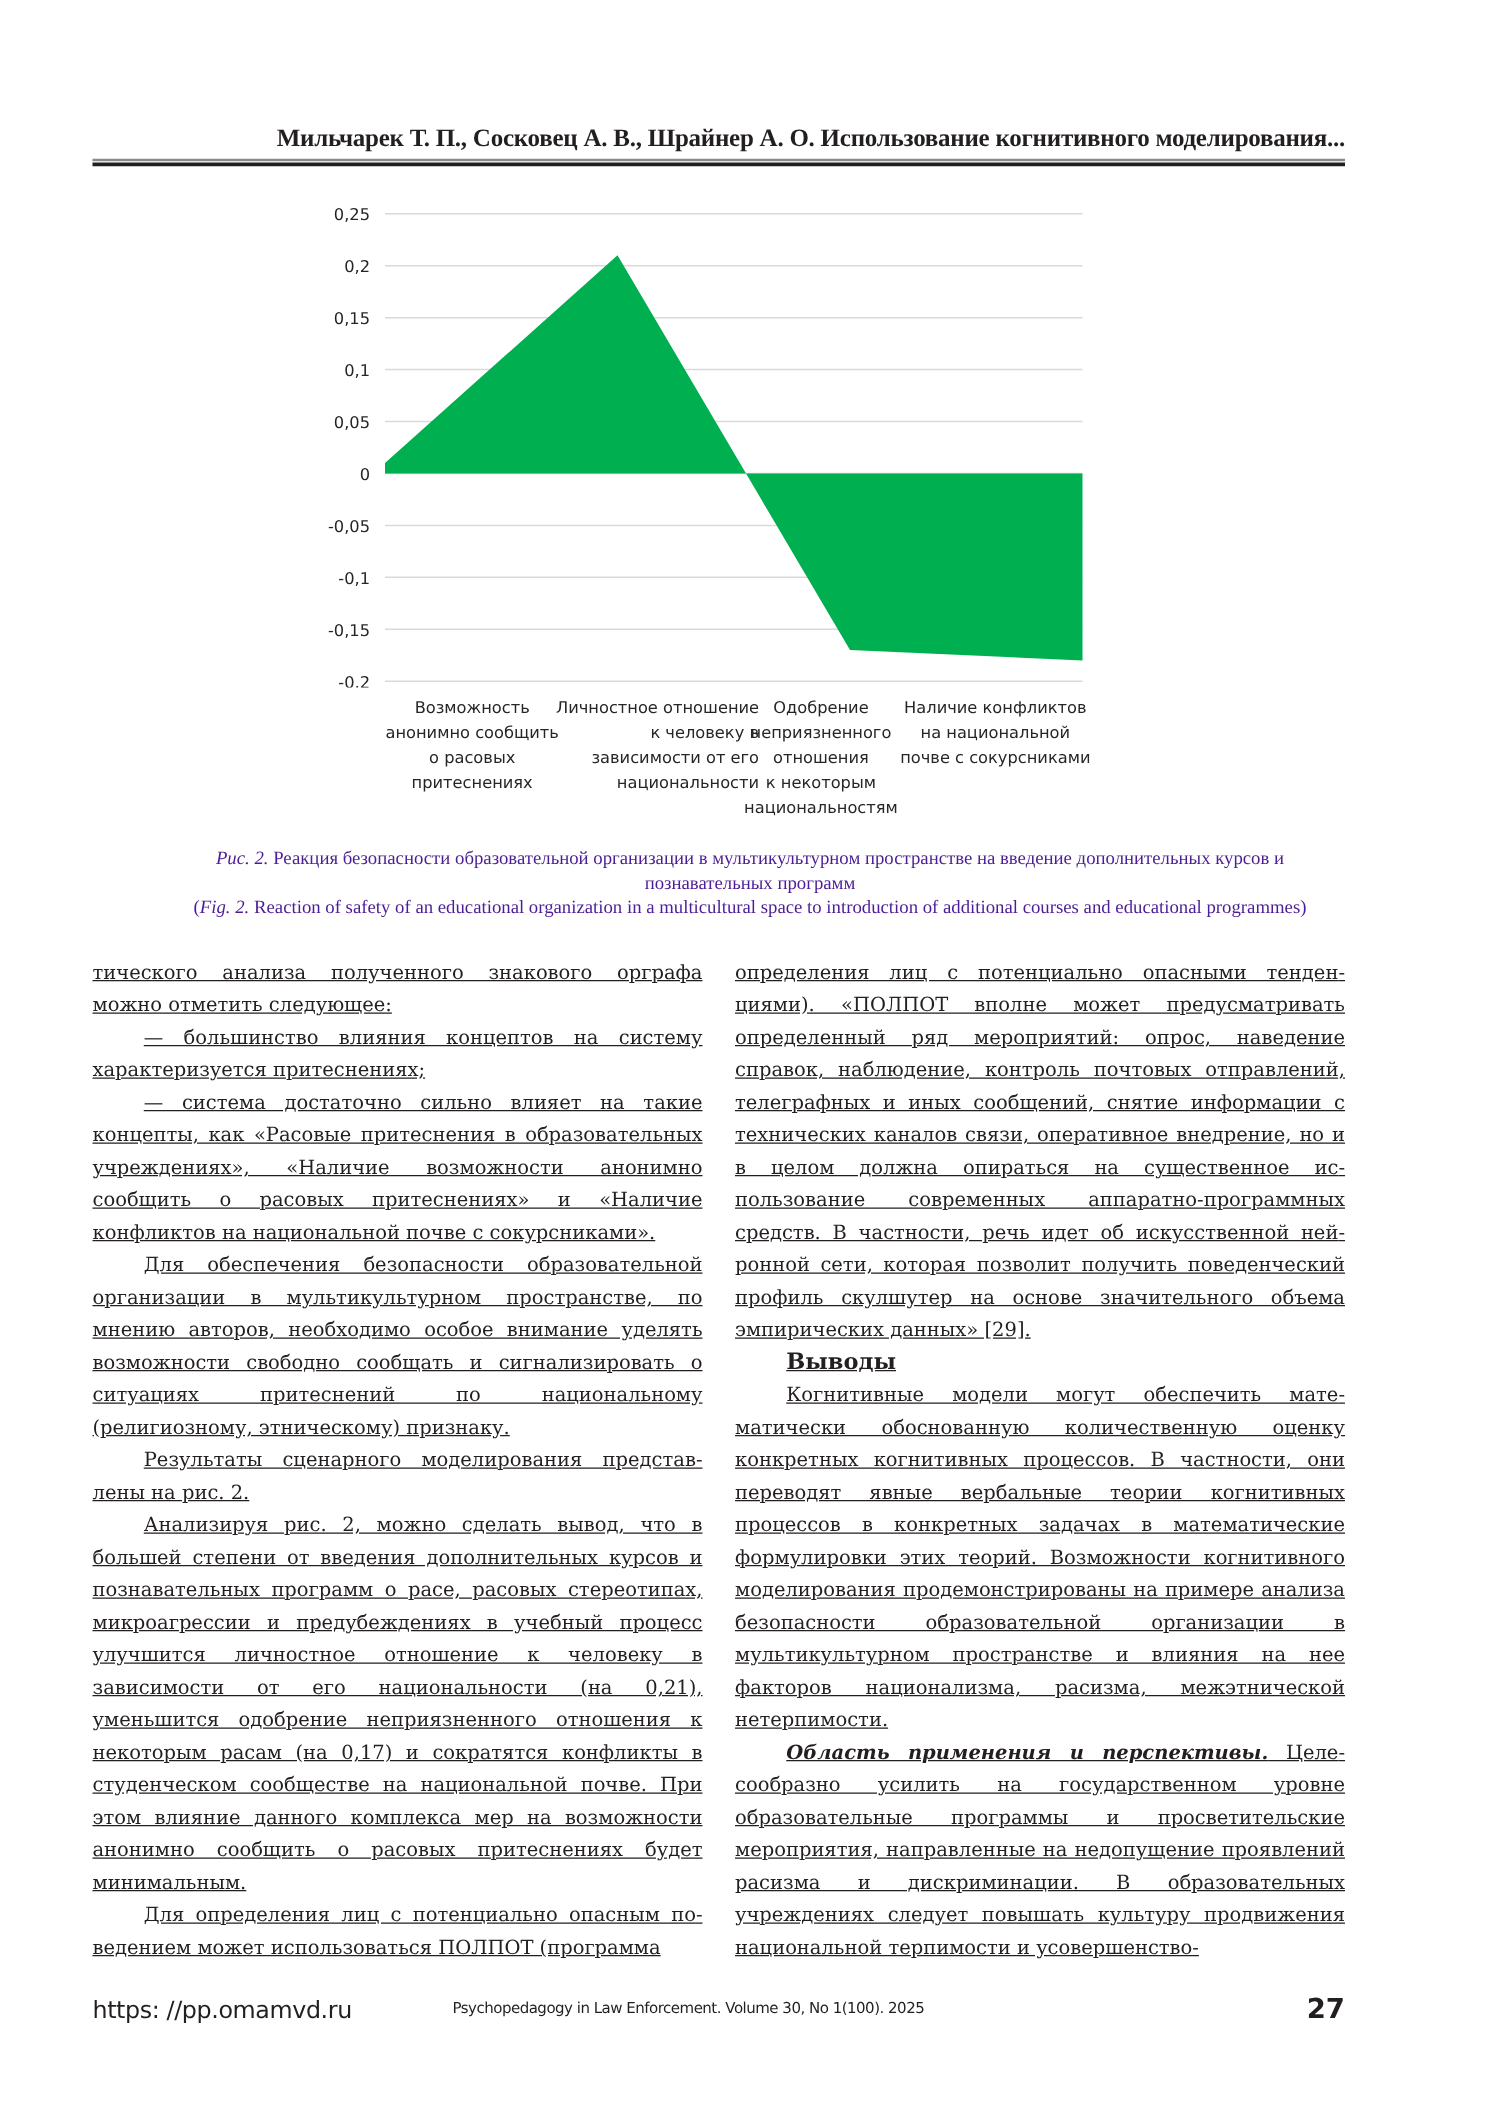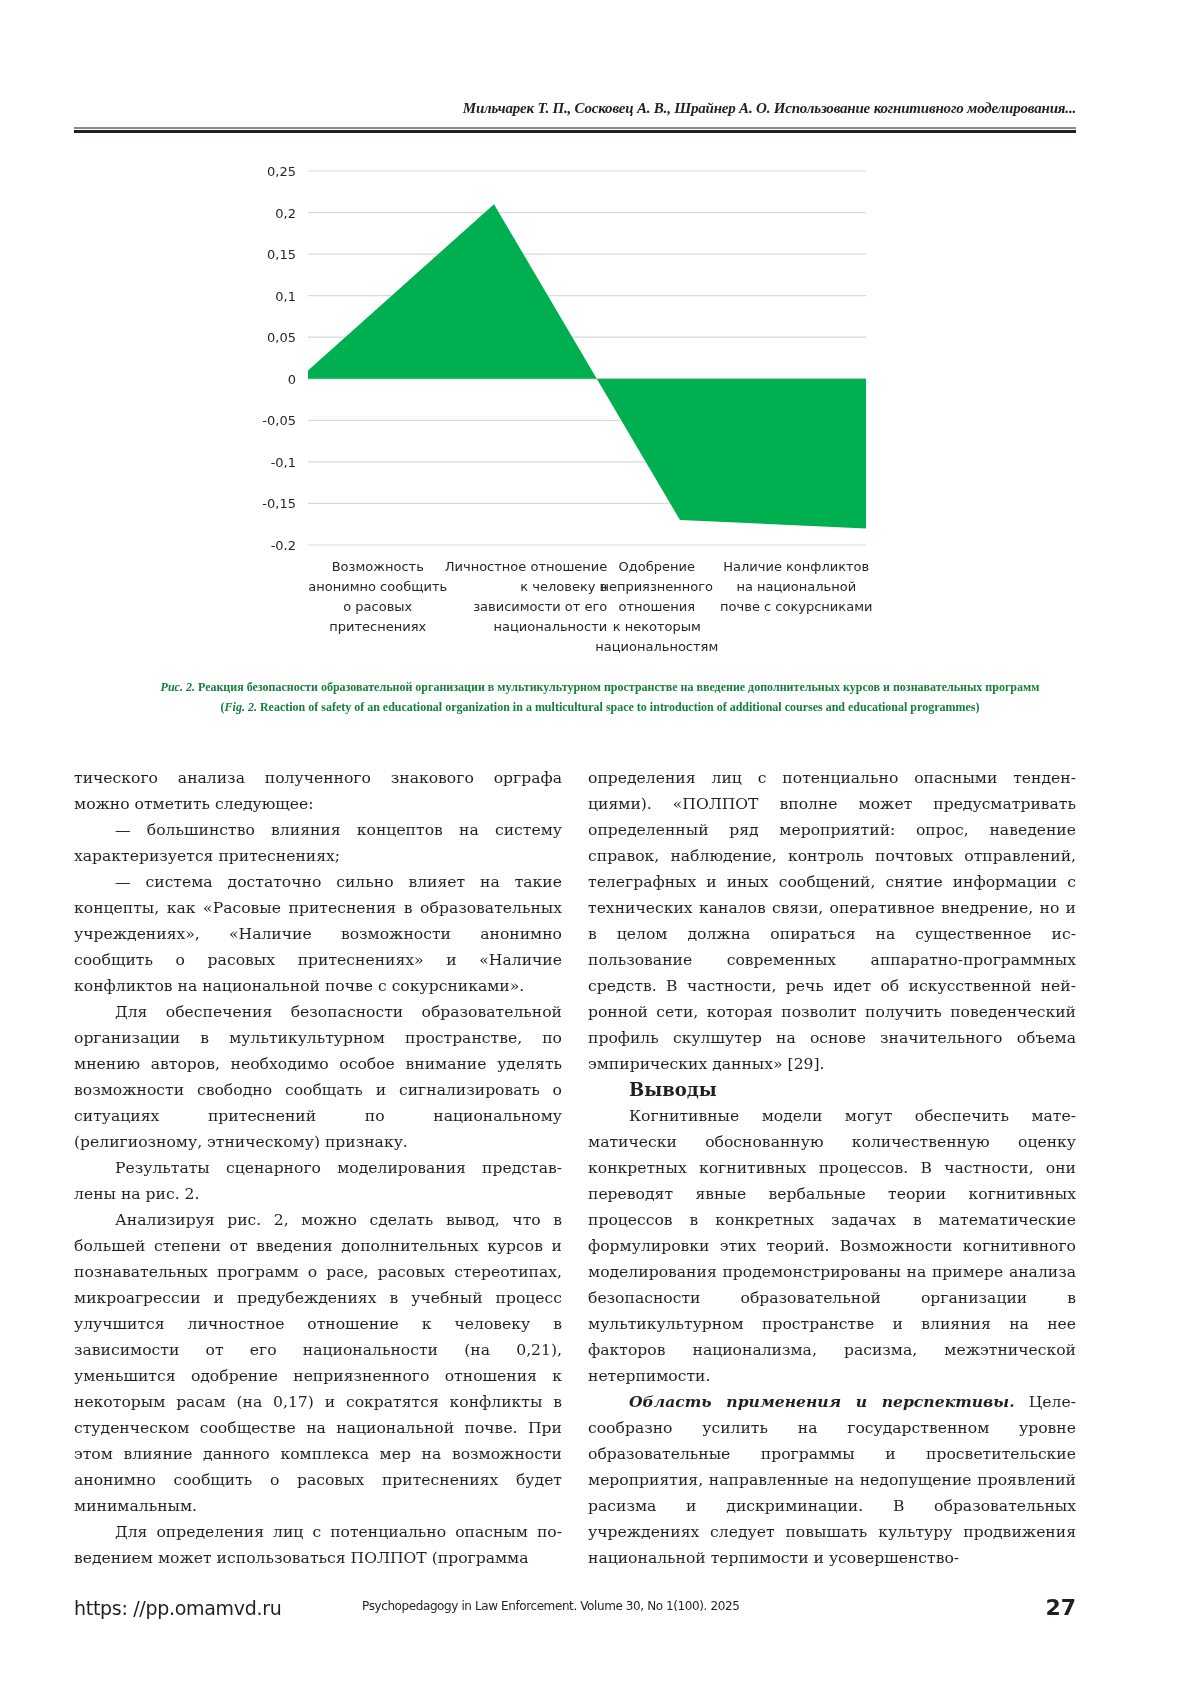--- a/index.html
+++ b/index.html
@@ -1,43 +1,43 @@
 <!DOCTYPE html>
 <html><head>
 <meta charset="utf-8">
 <style>
   html, body { margin: 0; padding: 0; background: #ffffff; }
   body { width: 1200px; height: 1697px; position: relative; overflow: hidden; color: #231f20; }
   .running-head {
     position: absolute; left: 74px; top: 100px; width: 1002px;
     text-align: right;
-    font-family: "Liberation Serif", serif; font-style: italic; font-weight: bold;
-    font-size: 15px; letter-spacing: -0.2px; color: #231f20;
+    font-family: "Liberation Serif", serif; font-weight: bold;
+    font-size: 20px; letter-spacing: -0.2px; color: #231f20;
   }
   .rule-1 { position: absolute; left: 74px; top: 127px; width: 1002px; height: 2px; background: #8a8a8a; }
   .rule-2 { position: absolute; left: 74px; top: 130px; width: 1002px; height: 3px; background: #231f20; }
 
   .chart-wrap { position: absolute; left: 230px; top: 150px; width: 740px; height: 520px; }
   .chart-wrap svg { position: absolute; left: 0; top: 0; }
   .tick-label { font-family: "DejaVu Sans", sans-serif; font-size: 13px; fill: #262626; }
   .cat-label {
     position: absolute; width: 180px; text-align: center;
     font-family: "DejaVu Sans", sans-serif; font-size: 13px; line-height: 20px; color: #262626;
   }
 
   .caption {
     position: absolute; left: 120px; top: 678px; width: 960px; text-align: center;
-    font-family: "Liberation Serif", serif; font-size: 12px; line-height: 19.5px; color: #15803d; font-weight: bold;
+    font-family: "Liberation Serif", serif; font-size: 15px; line-height: 19.5px; color: #4c1d95;
   }
   .caption i { font-style: italic; }
 
   .col {
     position: absolute; top: 765px; width: 488px;
     font-family: "DejaVu Serif", serif; font-size: 15.6px; line-height: 26px; color: #231f20;
-    text-align: justify; hyphens: manual;
+    text-align: justify; hyphens: manual; text-decoration: underline;
   }
   .col-left { left: 74px; }
   .col-right { left: 588px; }
   .col p { margin: 0; }
   .col .ind { text-indent: 41px; }
   .col .dash { text-indent: 41px; }
   .col h3 { margin: 0; font-size: 18px; font-weight: bold; padding-left: 41px; line-height: 26px; }
   .col .bi { font-weight: bold; font-style: italic; }
 
   .footer {

